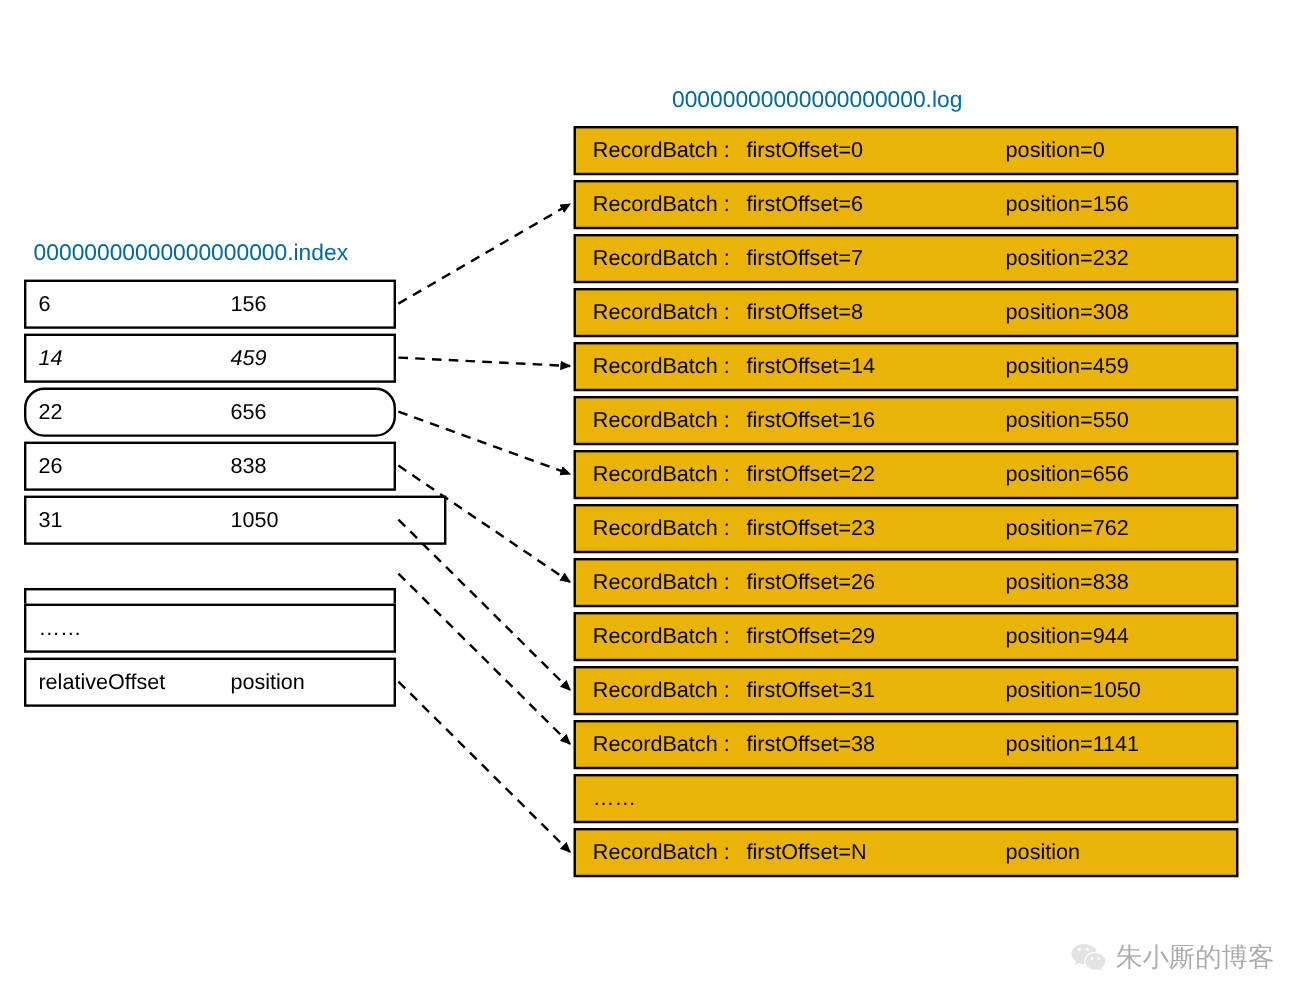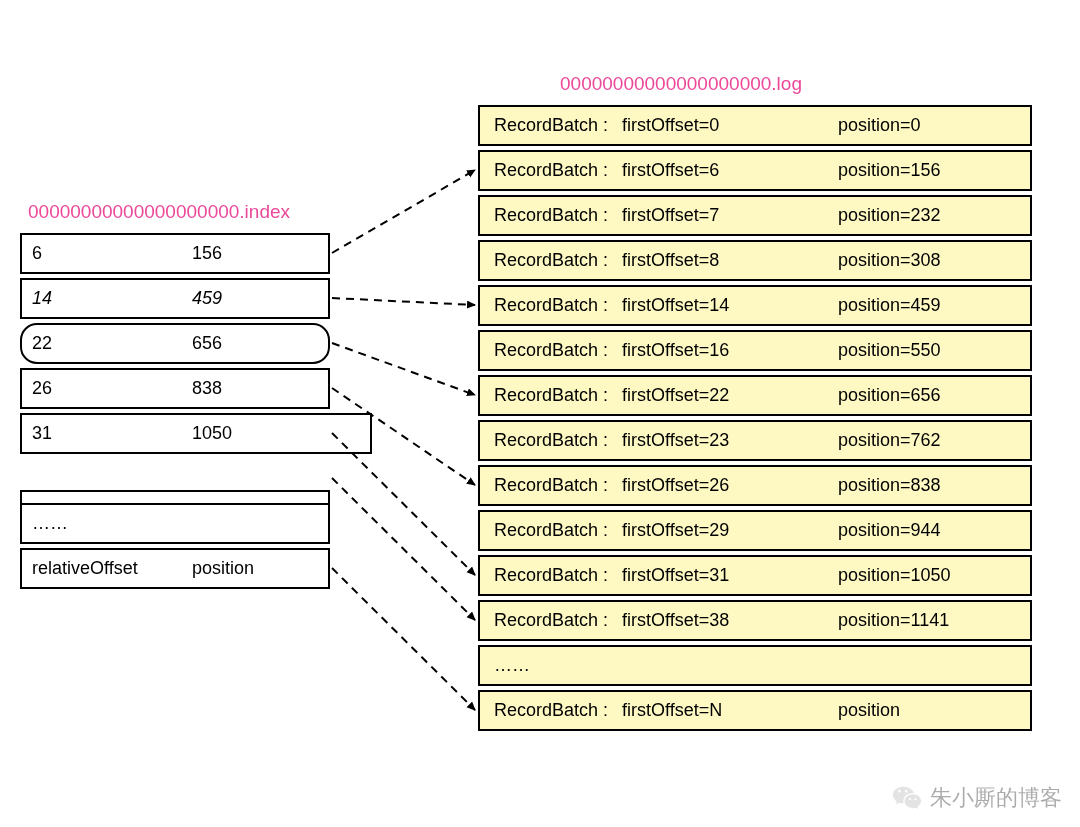--- a/index.html
+++ b/index.html
@@ -8,40 +8,40 @@
     width: 1080px;
     height: 827px;
     background: #fff;
     font-family: Arial, "Helvetica Neue", Helvetica, sans-serif;
     color: #000;
     position: relative;
   }
   .title {
     position: absolute;
     font-size: 19px;
-    color: #ec4899;
+    color: #0369a1;
   }
   .cell {
     position: absolute;
     box-sizing: border-box;
     border: 2px solid #000;
     background: #fff;
     height: 41px;
     display: flex;
     align-items: center;
     padding: 0 10px;
     font-size: 18px;
   }
   .cell .col1 { width: 160px; }
   .cell .col2 { }
   .log-cell {
     position: absolute;
     box-sizing: border-box;
     border: 2px solid #000;
-    background: #fef9c3;
+    background: #eab308;
     height: 41px;
     display: flex;
     align-items: center;
     padding: 0 14px;
     font-size: 18px;
   }
   .log-cell .rb { width: 128px; }
   .log-cell .fo { width: 216px; }
   .log-cell .pos { }
   svg.arrows {

